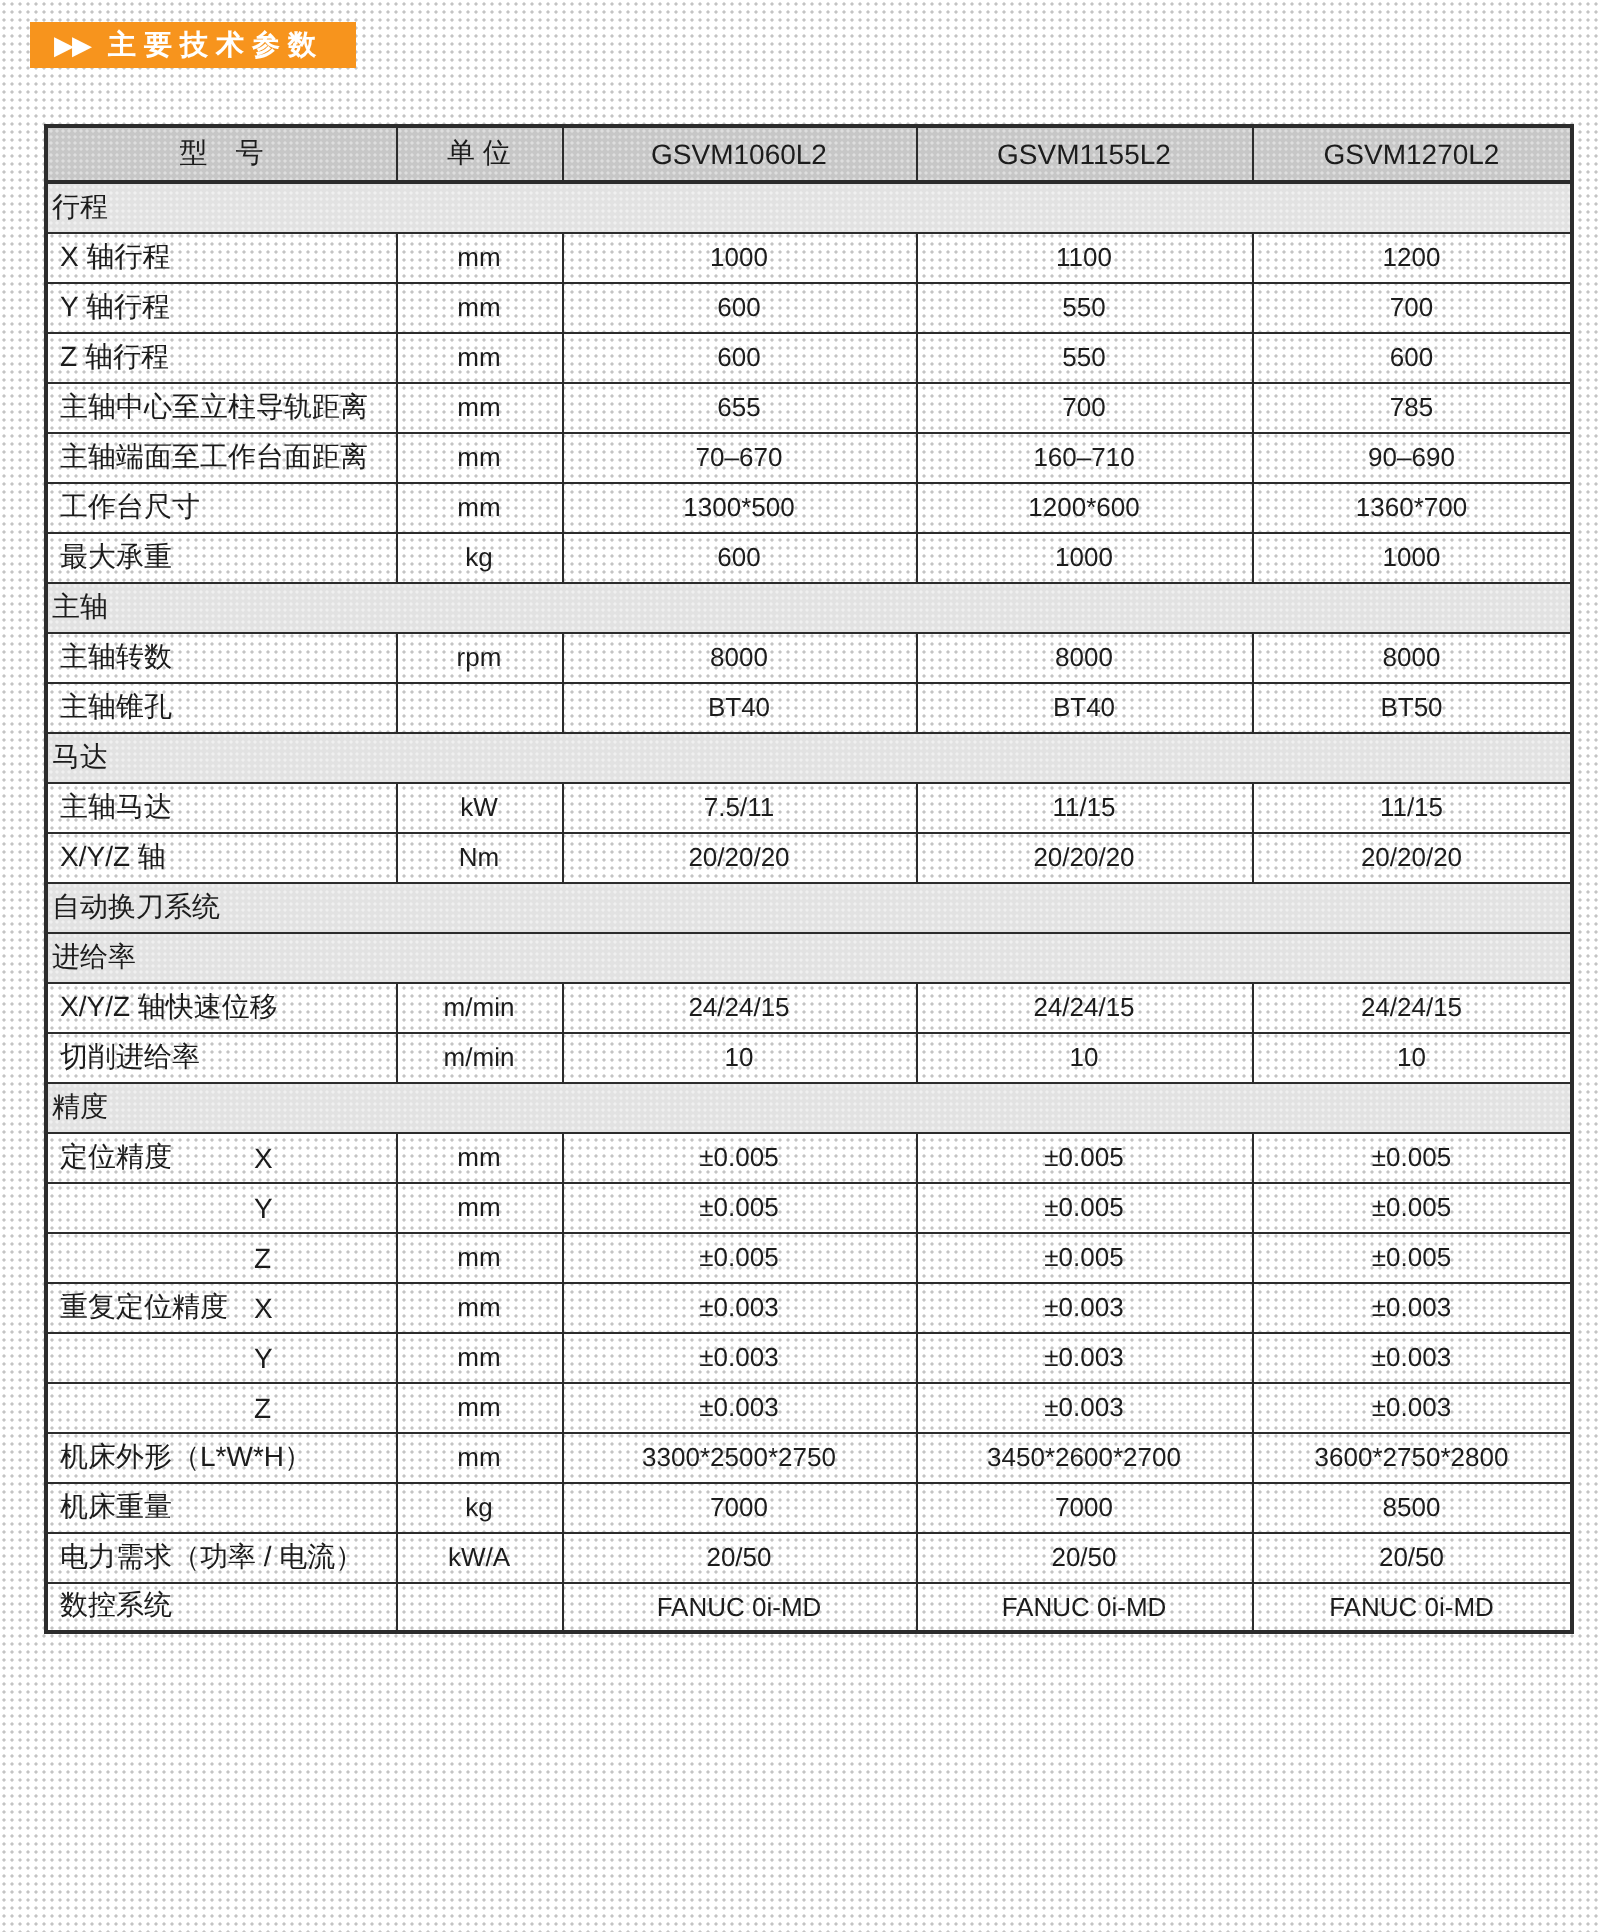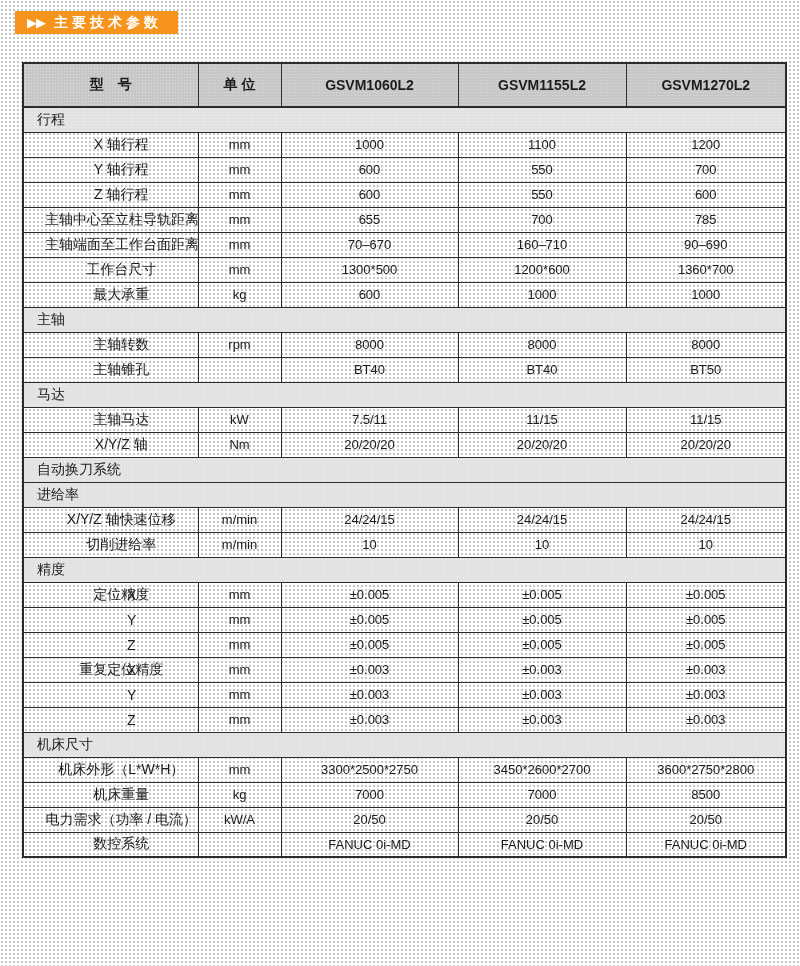--- a/index.html
+++ b/index.html
@@ -30,34 +30,34 @@
     font-size: 13px;
   }
   col.c-name  { width: 175px; }
   col.c-unit  { width: 83px; }
   col.c-v1    { width: 177px; }
   col.c-v2    { width: 168px; }
   col.c-v3    { width: 160px; }
 
   th, td { border: 1px solid #2c2c2c; height: 25px; vertical-align: middle; }
   thead th {
-    height: 44px; font-size: 14px; font-weight: bold; text-align: center;
+    height: 28px; font-size: 14px; font-weight: normal; text-align: center;
     background-color: #c7c7c7;
     background-image: radial-gradient(circle, #dedede 0.7px, rgba(255,255,255,0) 0.9px);
     background-size: 3px 3px;
     border-bottom: 2px solid #2c2c2c;
     white-space: pre;
   }
   td.section {
     background-color: #e2e2e2;
     background-image: radial-gradient(circle, #f0f0f0 0.7px, rgba(255,255,255,0) 0.9px);
     background-size: 3px 3px;
-    text-align: left; padding-left: 13px; font-size: 14px;
-  }
-  td.name { text-align: center; padding-left: 21px; font-size: 14px; position: relative; white-space: nowrap; }
+    text-align: left; padding-left: 2px; font-size: 14px;
+  }
+  td.name { text-align: left; padding-left: 6px; font-size: 14px; position: relative; white-space: nowrap; }
   td.name .axis { position: absolute; left: 103px; top: 50%; transform: translateY(-50%); }
   td.unit, td.val { text-align: center; }
 </style>
 </head>
 <body>
 
 
 
 <div class="badge">
   <span class="arrows">▶▶</span>
@@ -227,23 +227,20 @@
         <td class="val">±0.003</td>
       </tr>
       <tr>
         <td class="name"><span></span><span class="axis">Z</span></td>
         <td class="unit">mm</td>
         <td class="val">±0.003</td>
         <td class="val">±0.003</td>
         <td class="val">±0.003</td>
       </tr>
       <tr>
-        <td class="section" colspan="5">机床尺寸</td>
-      </tr>
-      <tr>
         <td class="name"><span>机床外形（L*W*H）</span></td>
         <td class="unit">mm</td>
         <td class="val">3300*2500*2750</td>
         <td class="val">3450*2600*2700</td>
         <td class="val">3600*2750*2800</td>
       </tr>
       <tr>
         <td class="name"><span>机床重量</span></td>
         <td class="unit">kg</td>
         <td class="val">7000</td>

